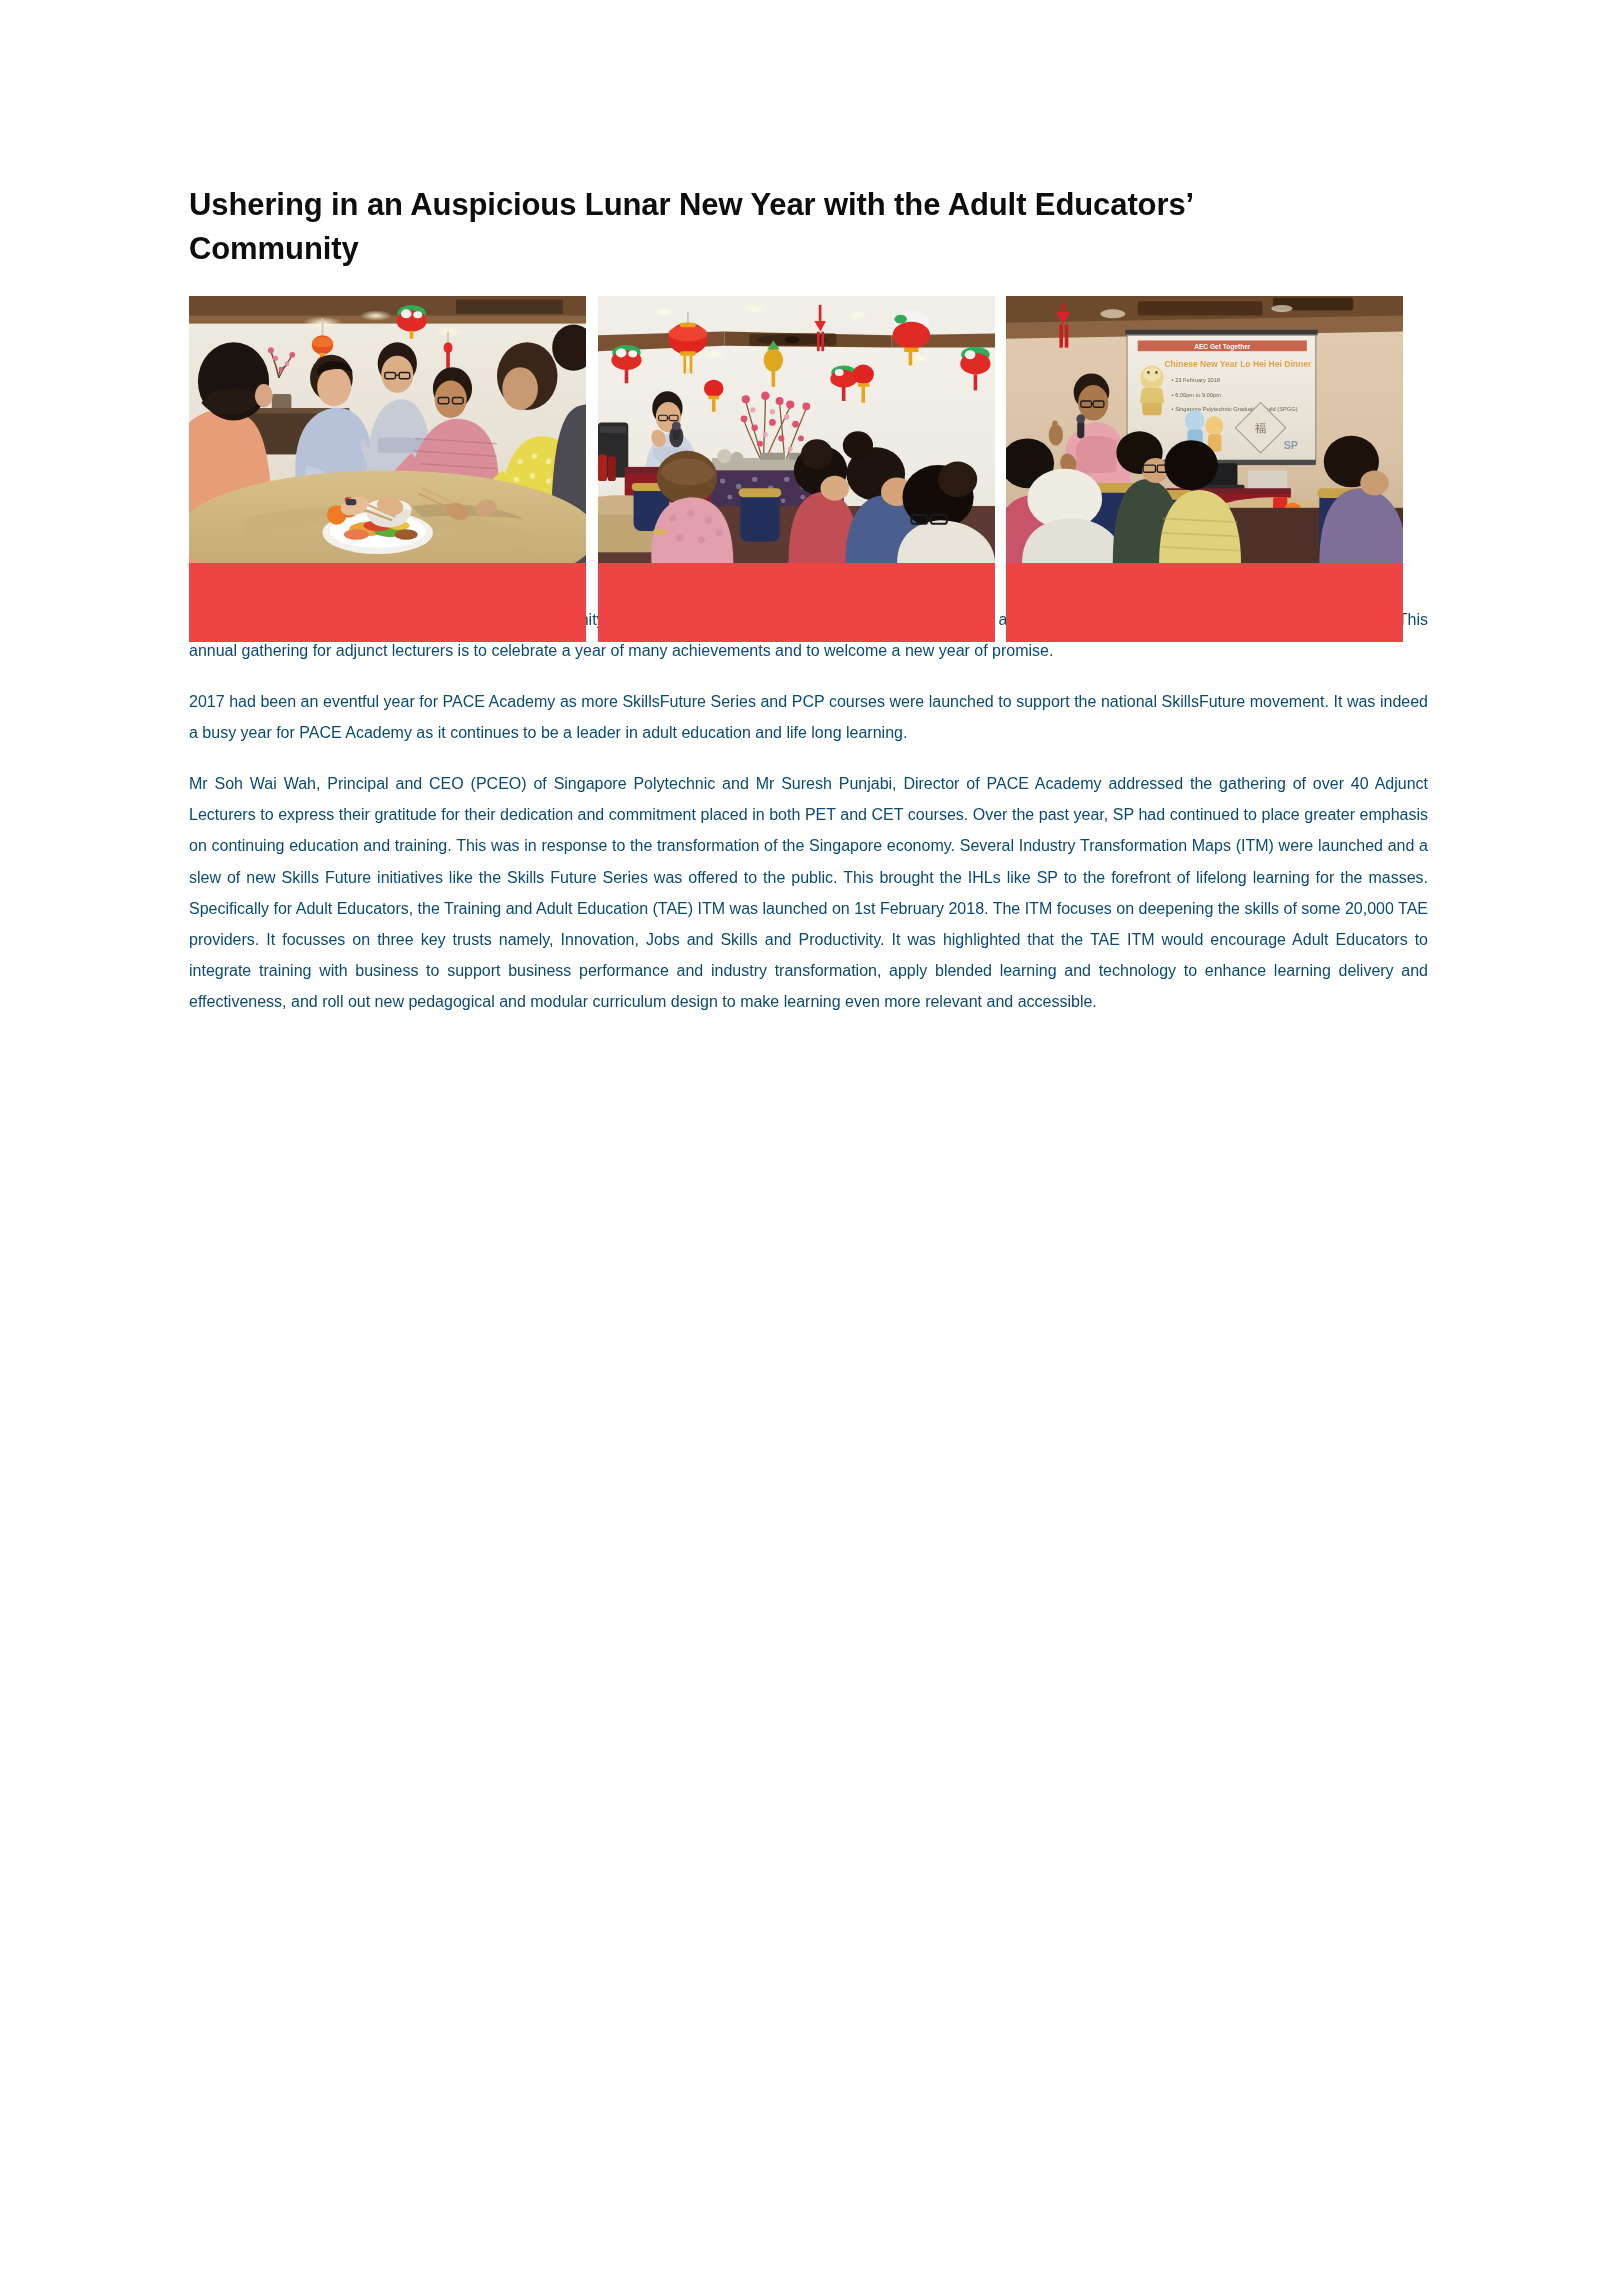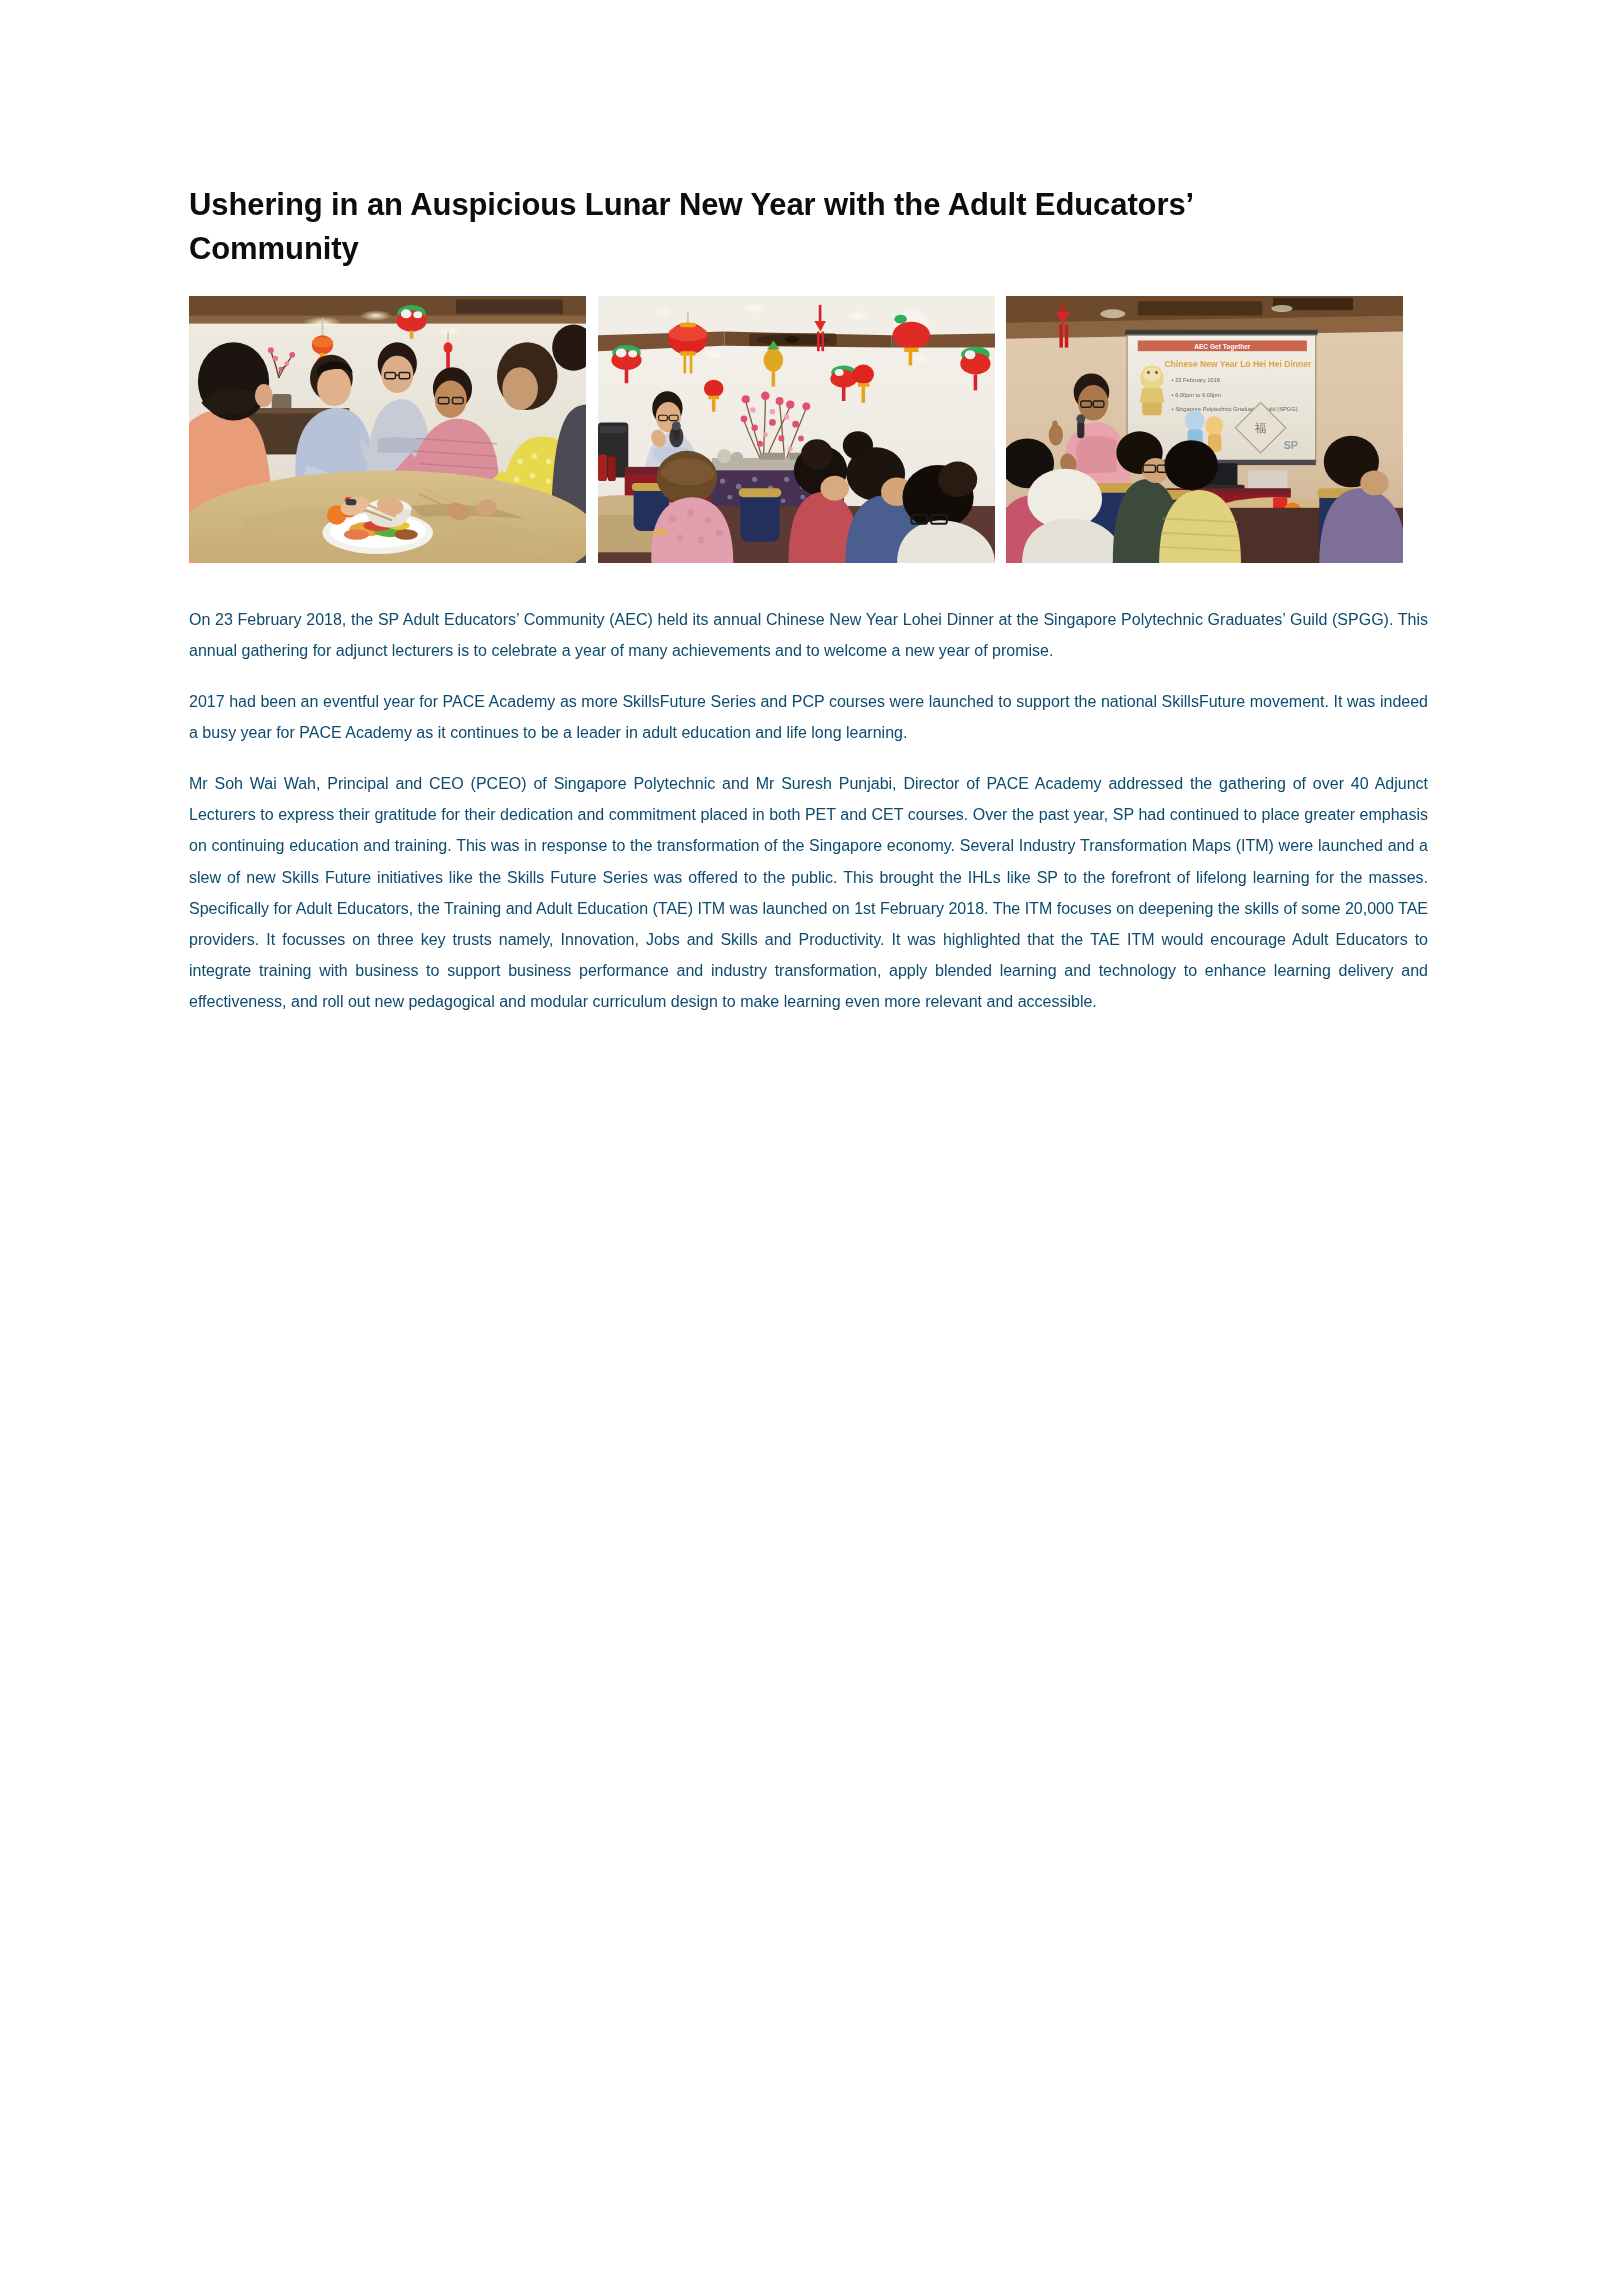--- a/index.html
+++ b/index.html
@@ -39,21 +39,21 @@
     margin-top:25px;
     display:flex;
     gap:11.6px;
     width:1215px;
     height:267px;
   }
   .photo{
     position:relative;
     overflow:hidden;
     flex:0 0 auto;
-    height:267px;
+    height:346px;
     background:#ef4444;
   }
   .photo.p1{width:397px;}
   .photo.p2{width:397px;}
   .photo.p3{width:397px;}
 
   
   .para{
     font-family:"Liberation Sans", sans-serif;
     font-size:16px;

